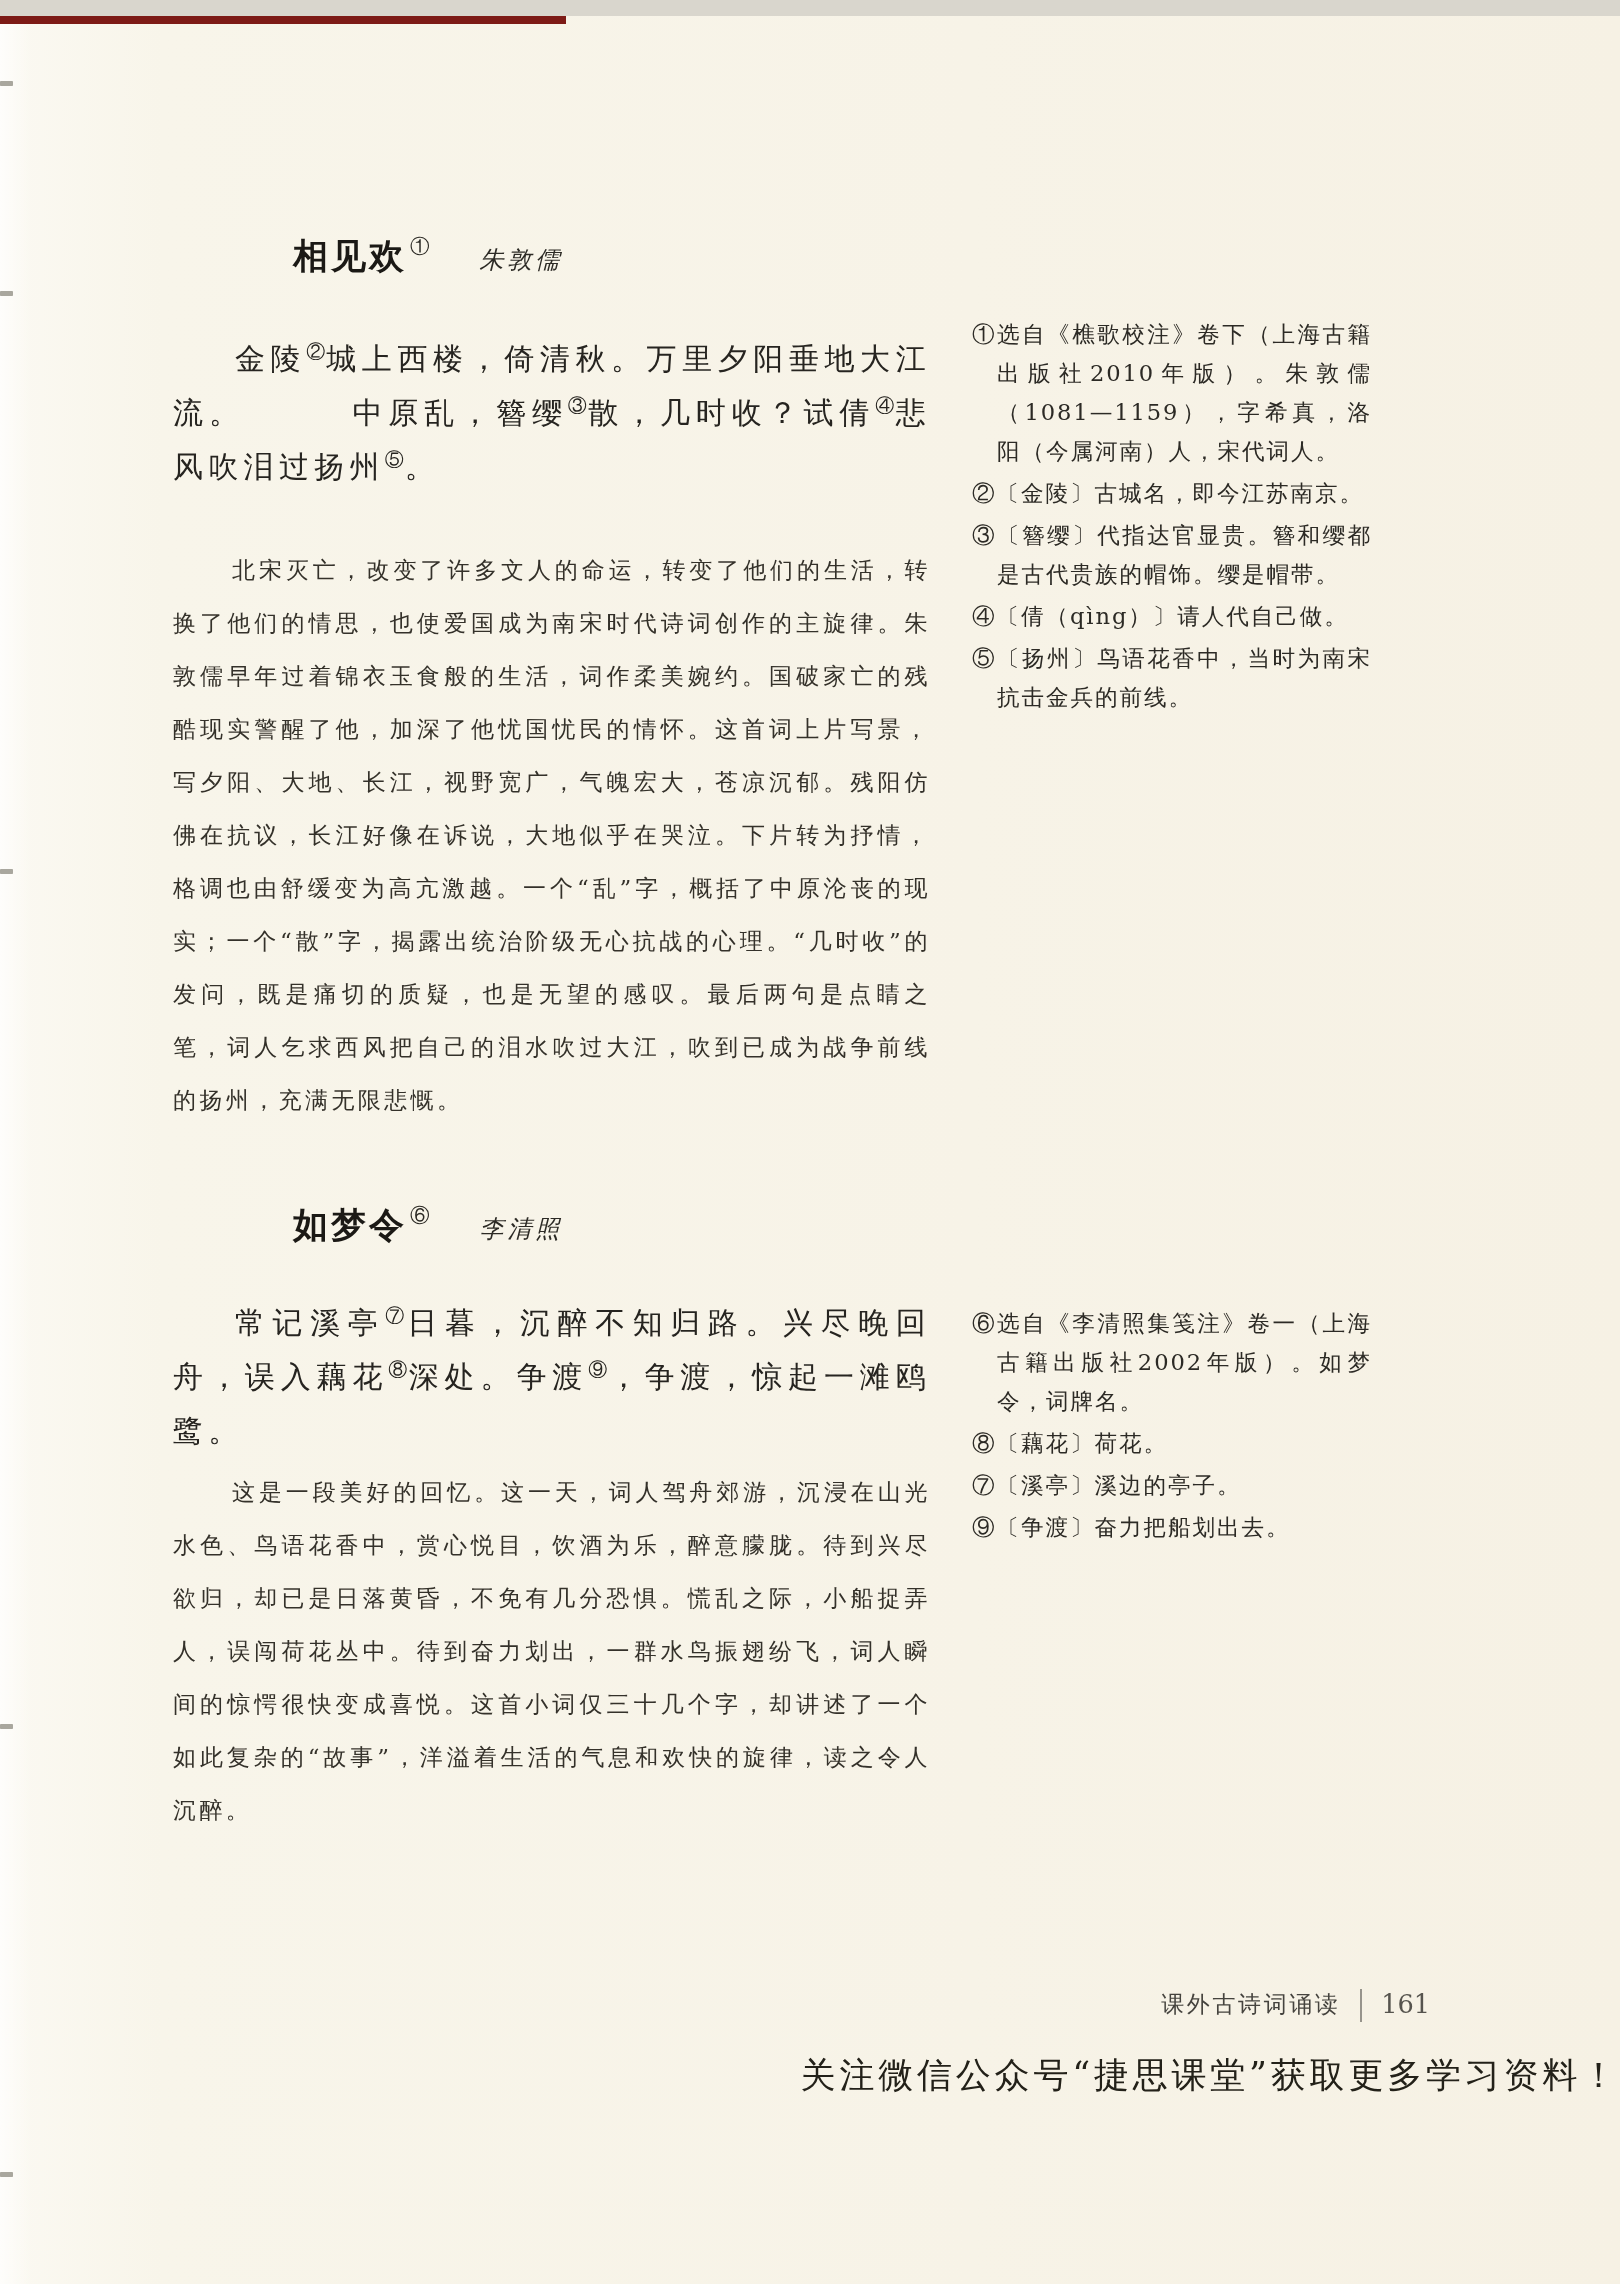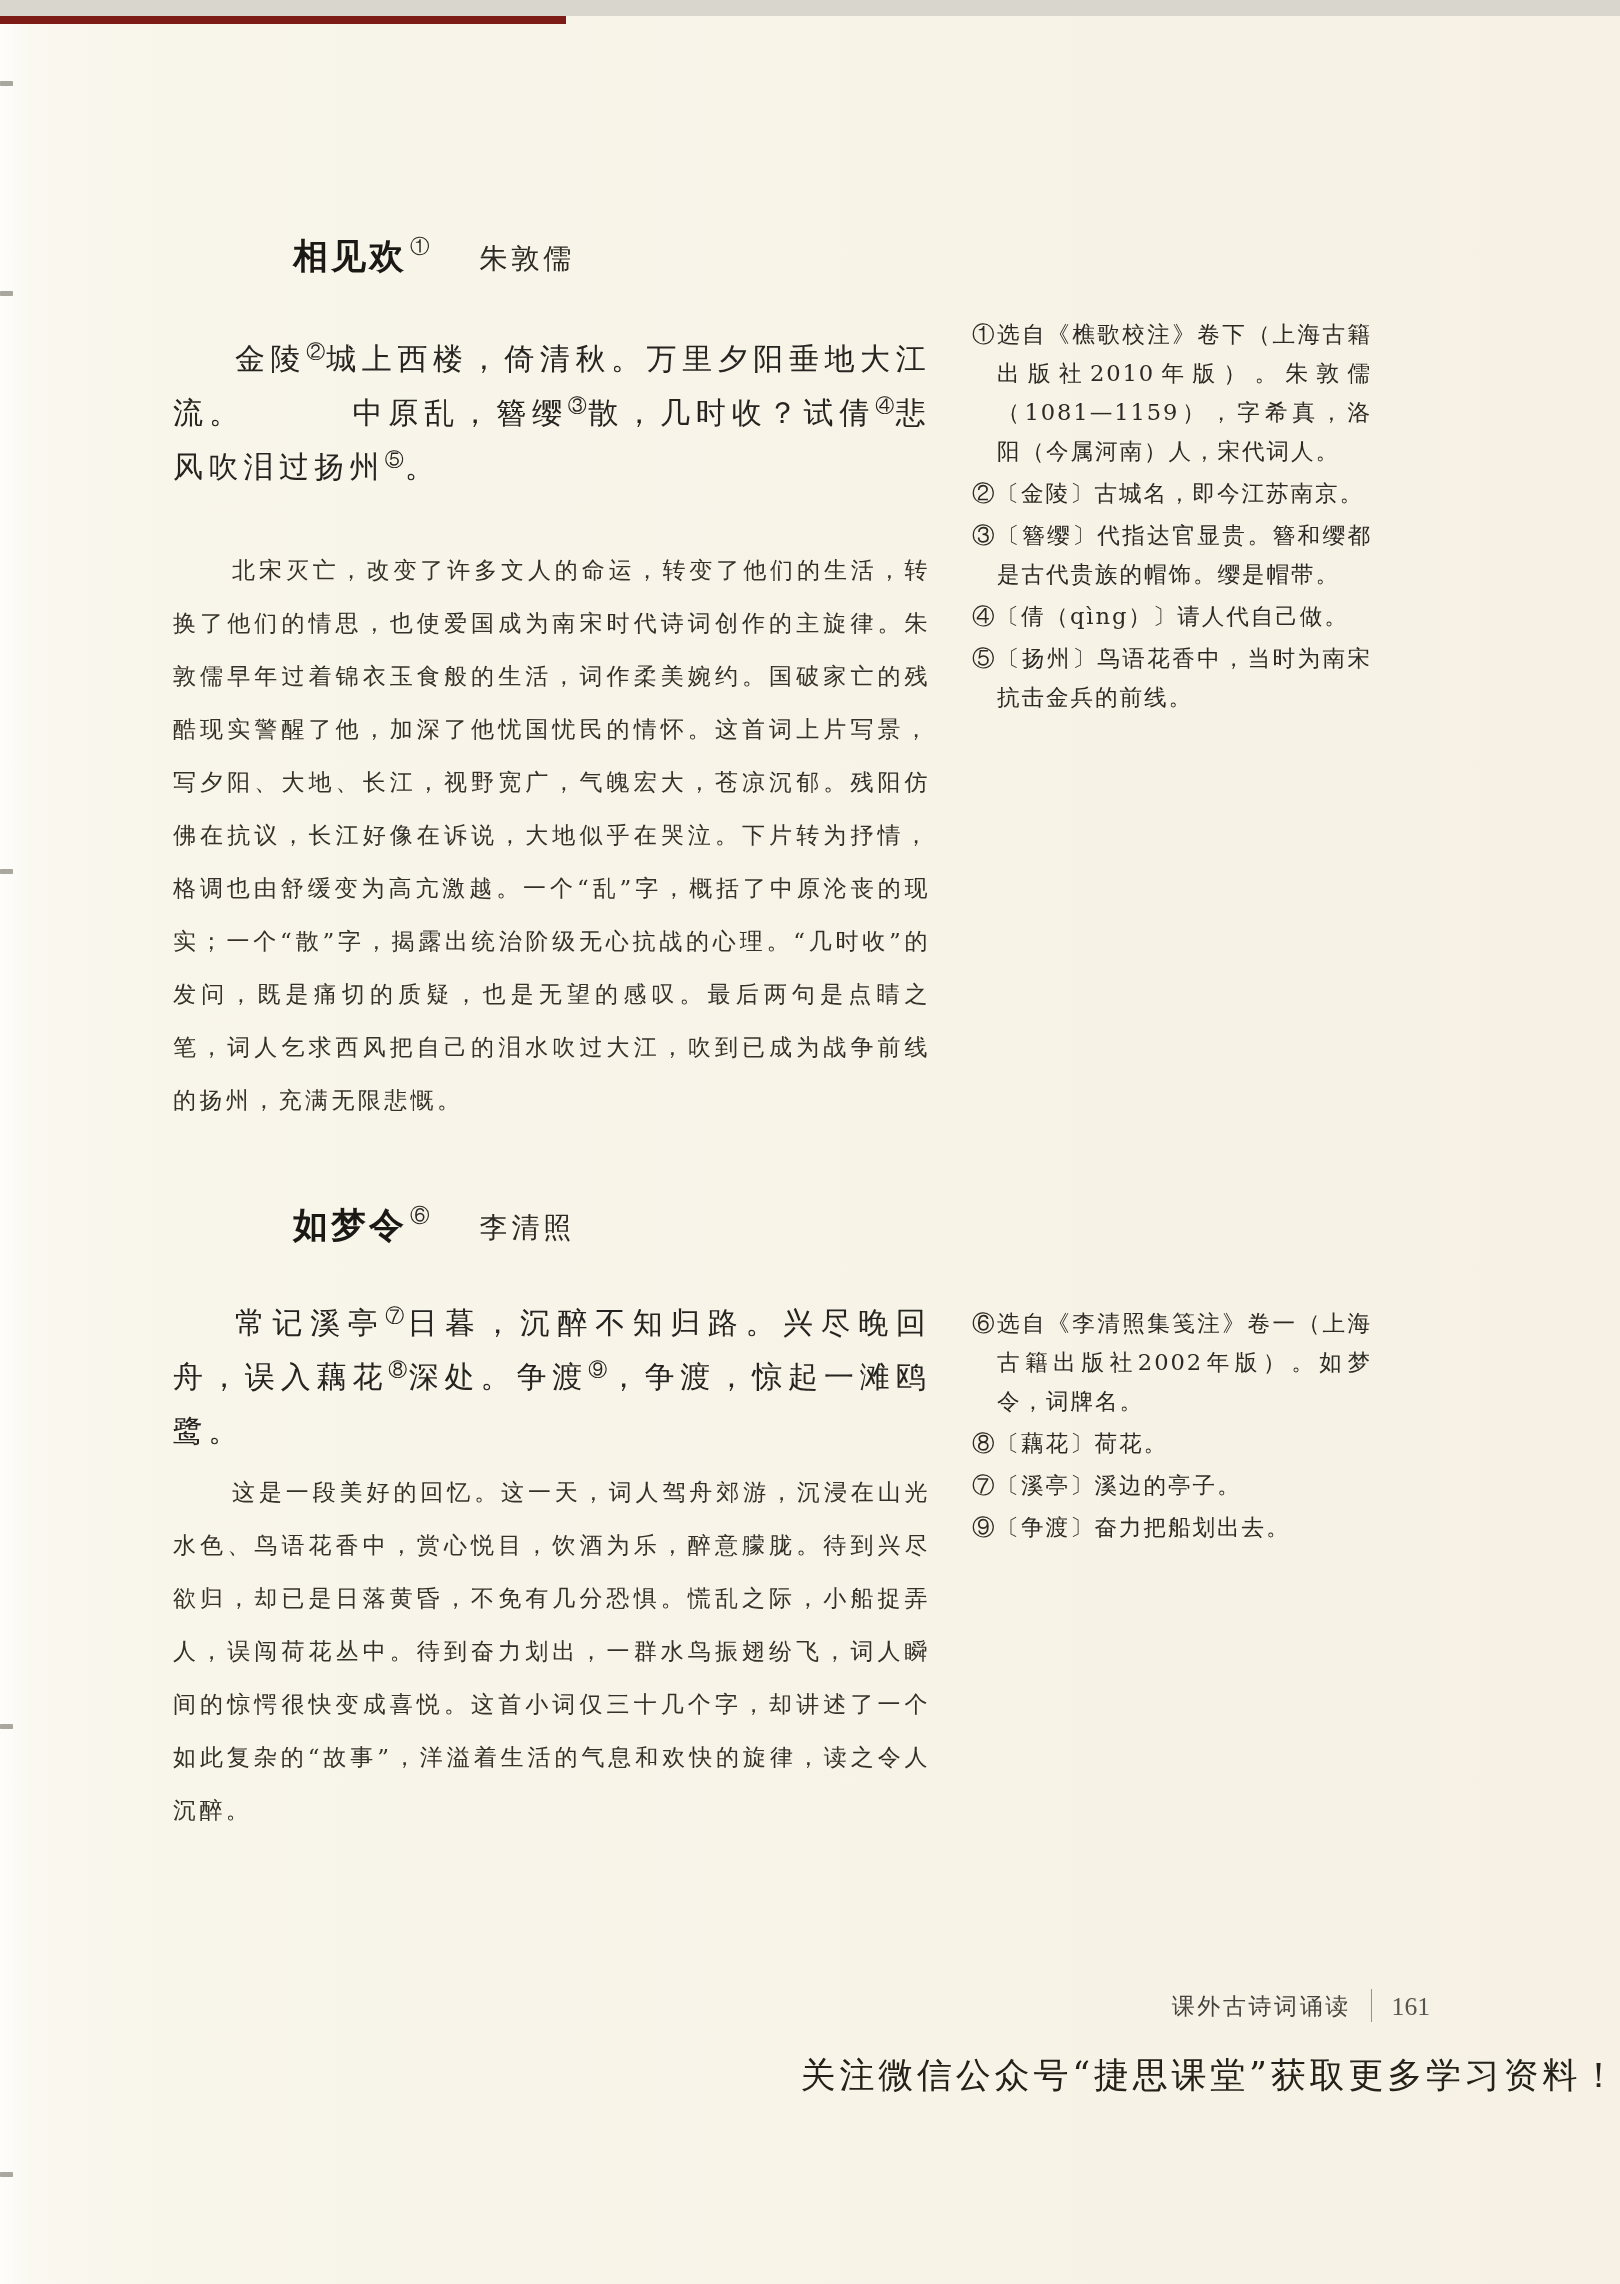--- a/index.html
+++ b/index.html
@@ -48,24 +48,25 @@
     color: #1b1915;
   }
   .title-sup {
     font-size: 19.6px;
     position: relative;
     top: -15px;
     margin-left: 3px;
     color: #2a2823;
   }
   .author {
-    font-size: 28px;
+    font-size: 24px;
     margin-left: 50px;
     letter-spacing: 3.8px;
     color: #2c2a25;
+    font-style: italic;
   }
   .verse {
     position: absolute;
     left: 173px;
     width: 758px;
     margin: 0;
     font-size: 30px;
     line-height: 54px;
     letter-spacing: 5.3px;
     text-align: justify;
@@ -103,22 +104,21 @@
   .note {
     padding-left: 25px;
     text-indent: -25px;
     margin-bottom: 3px;
   }
   .footer {
     position: absolute;
     top: 1973px;
     right: 190px;
     display: flex;
-    align-items: flex-end;
-    font-family: Liberation Serif, serif;
+    align-items: flex-start;
   }
   .footer-section {
     font-size: 23px;
     letter-spacing: 2.6px;
     color: #45433e;
   }
   .footer-div {
     width: 1.5px;
     height: 33px;
     background: #97948c;

